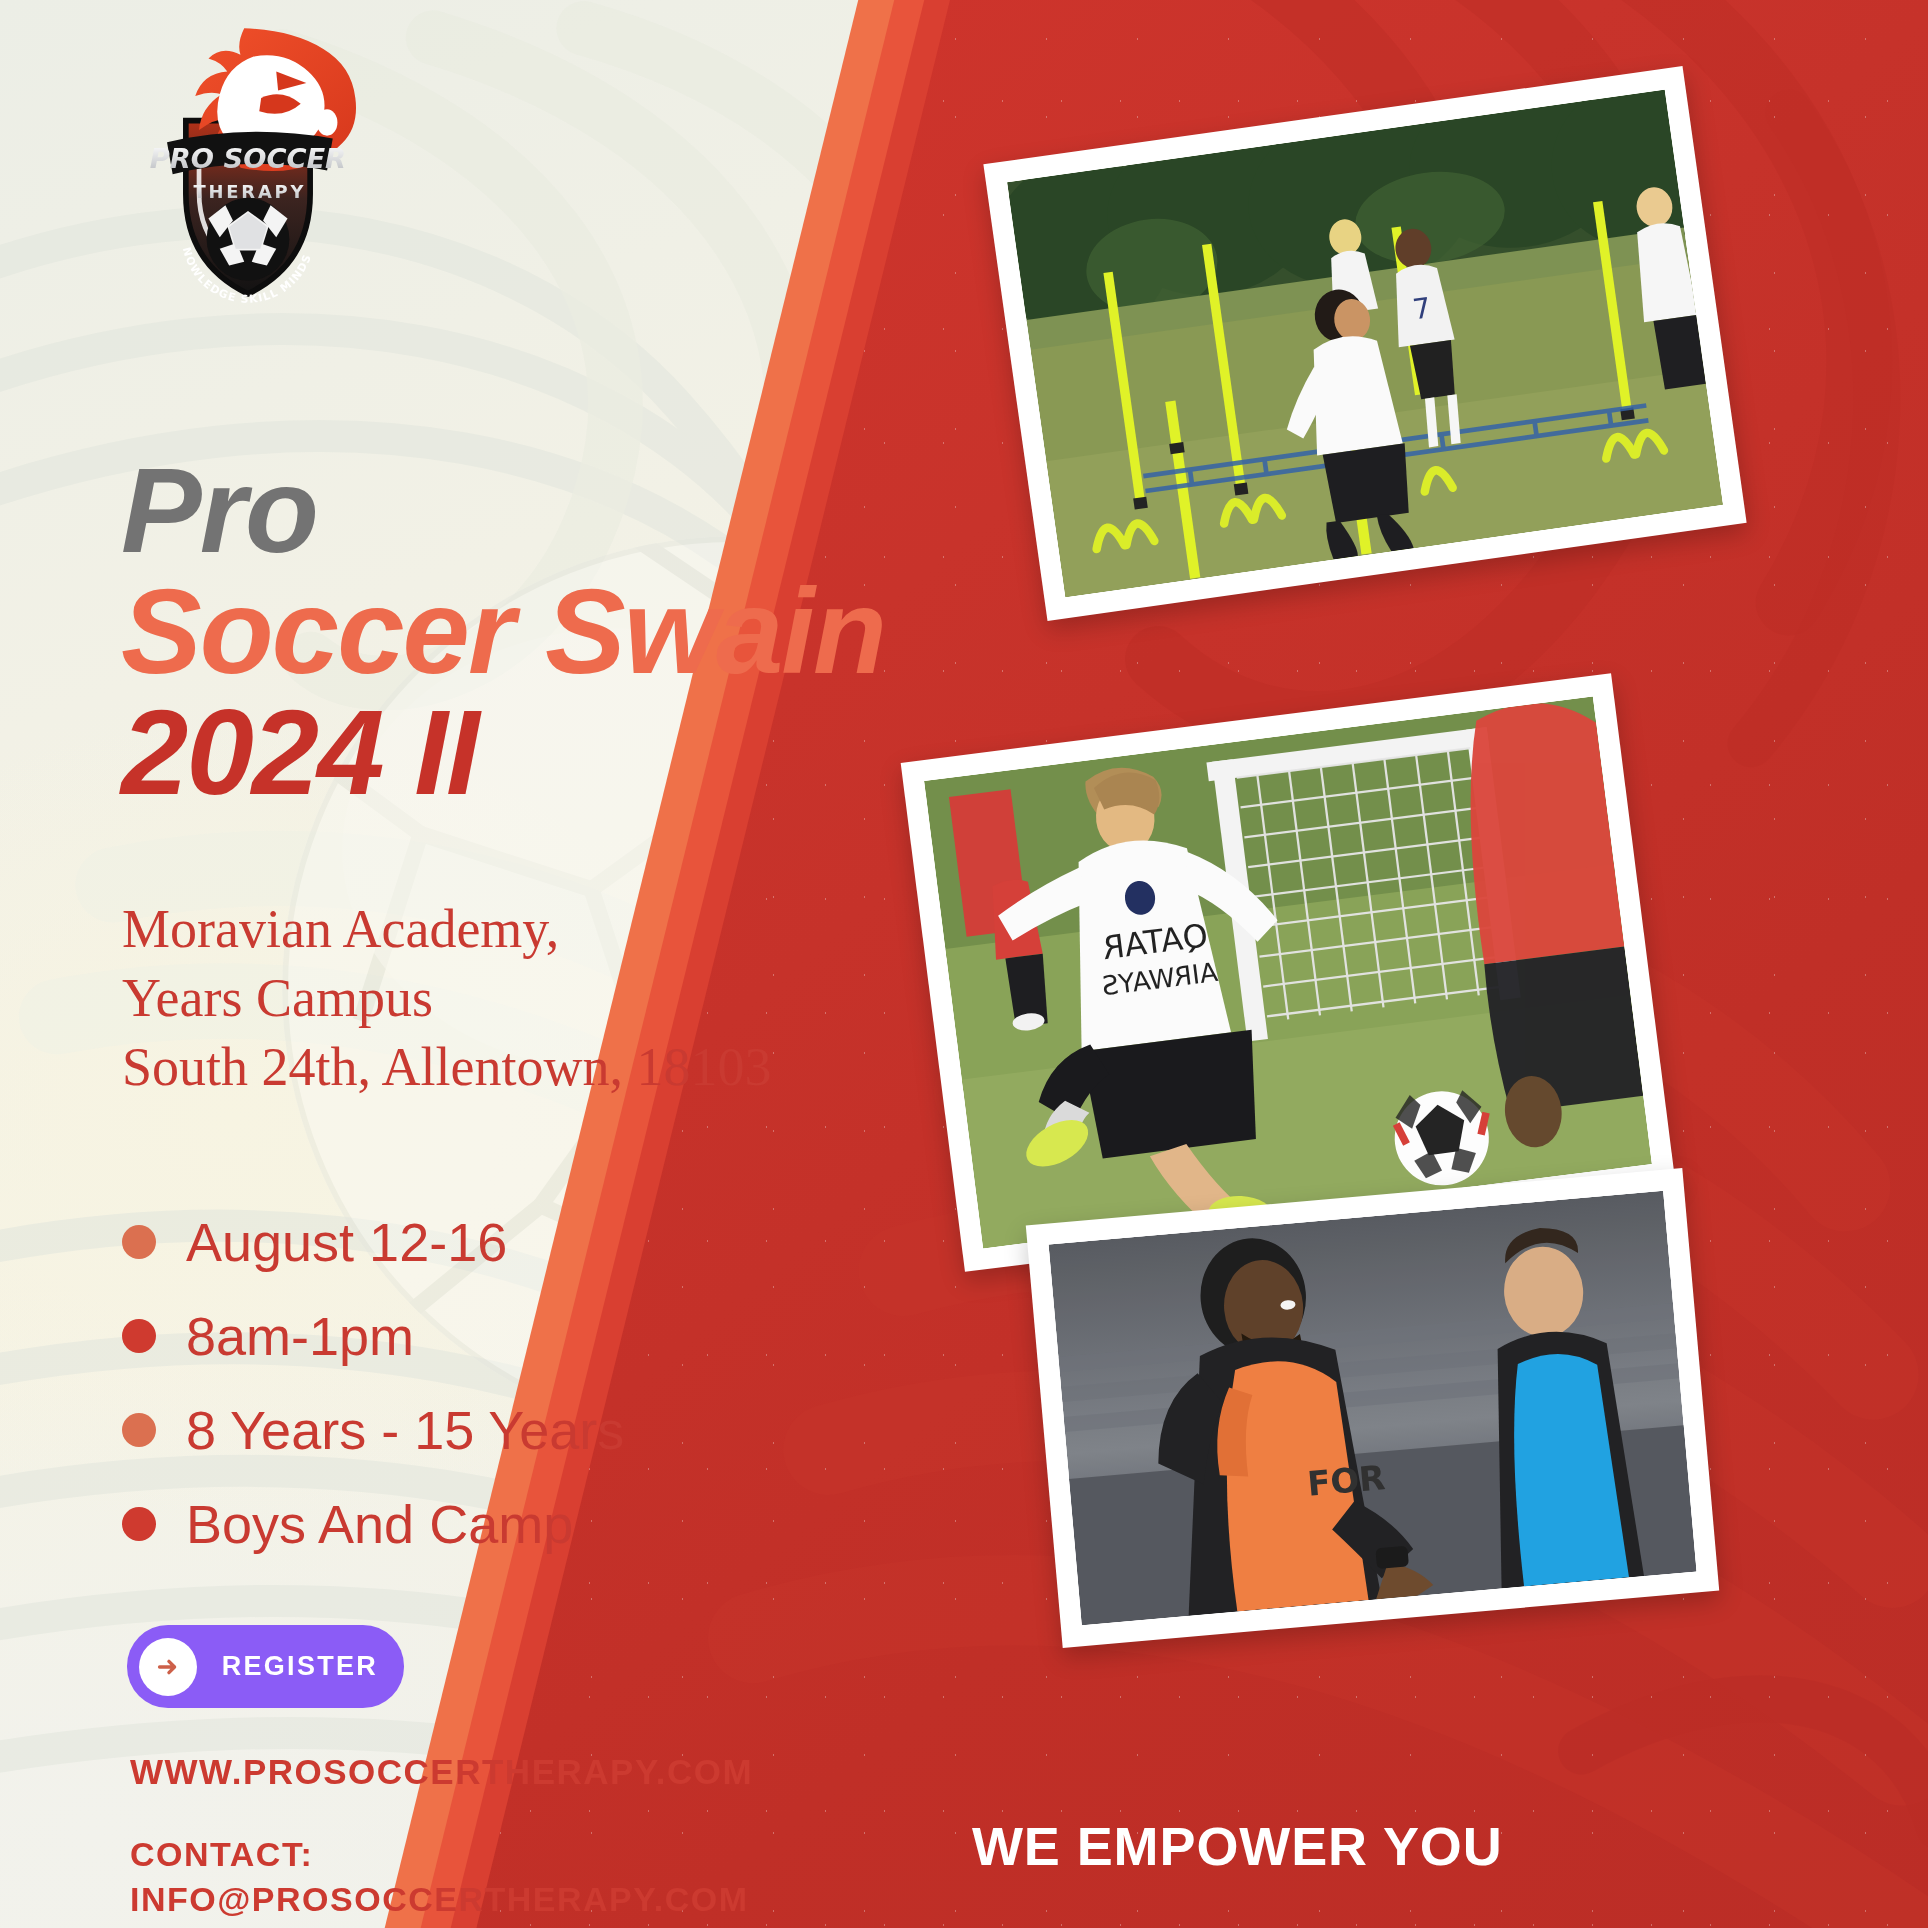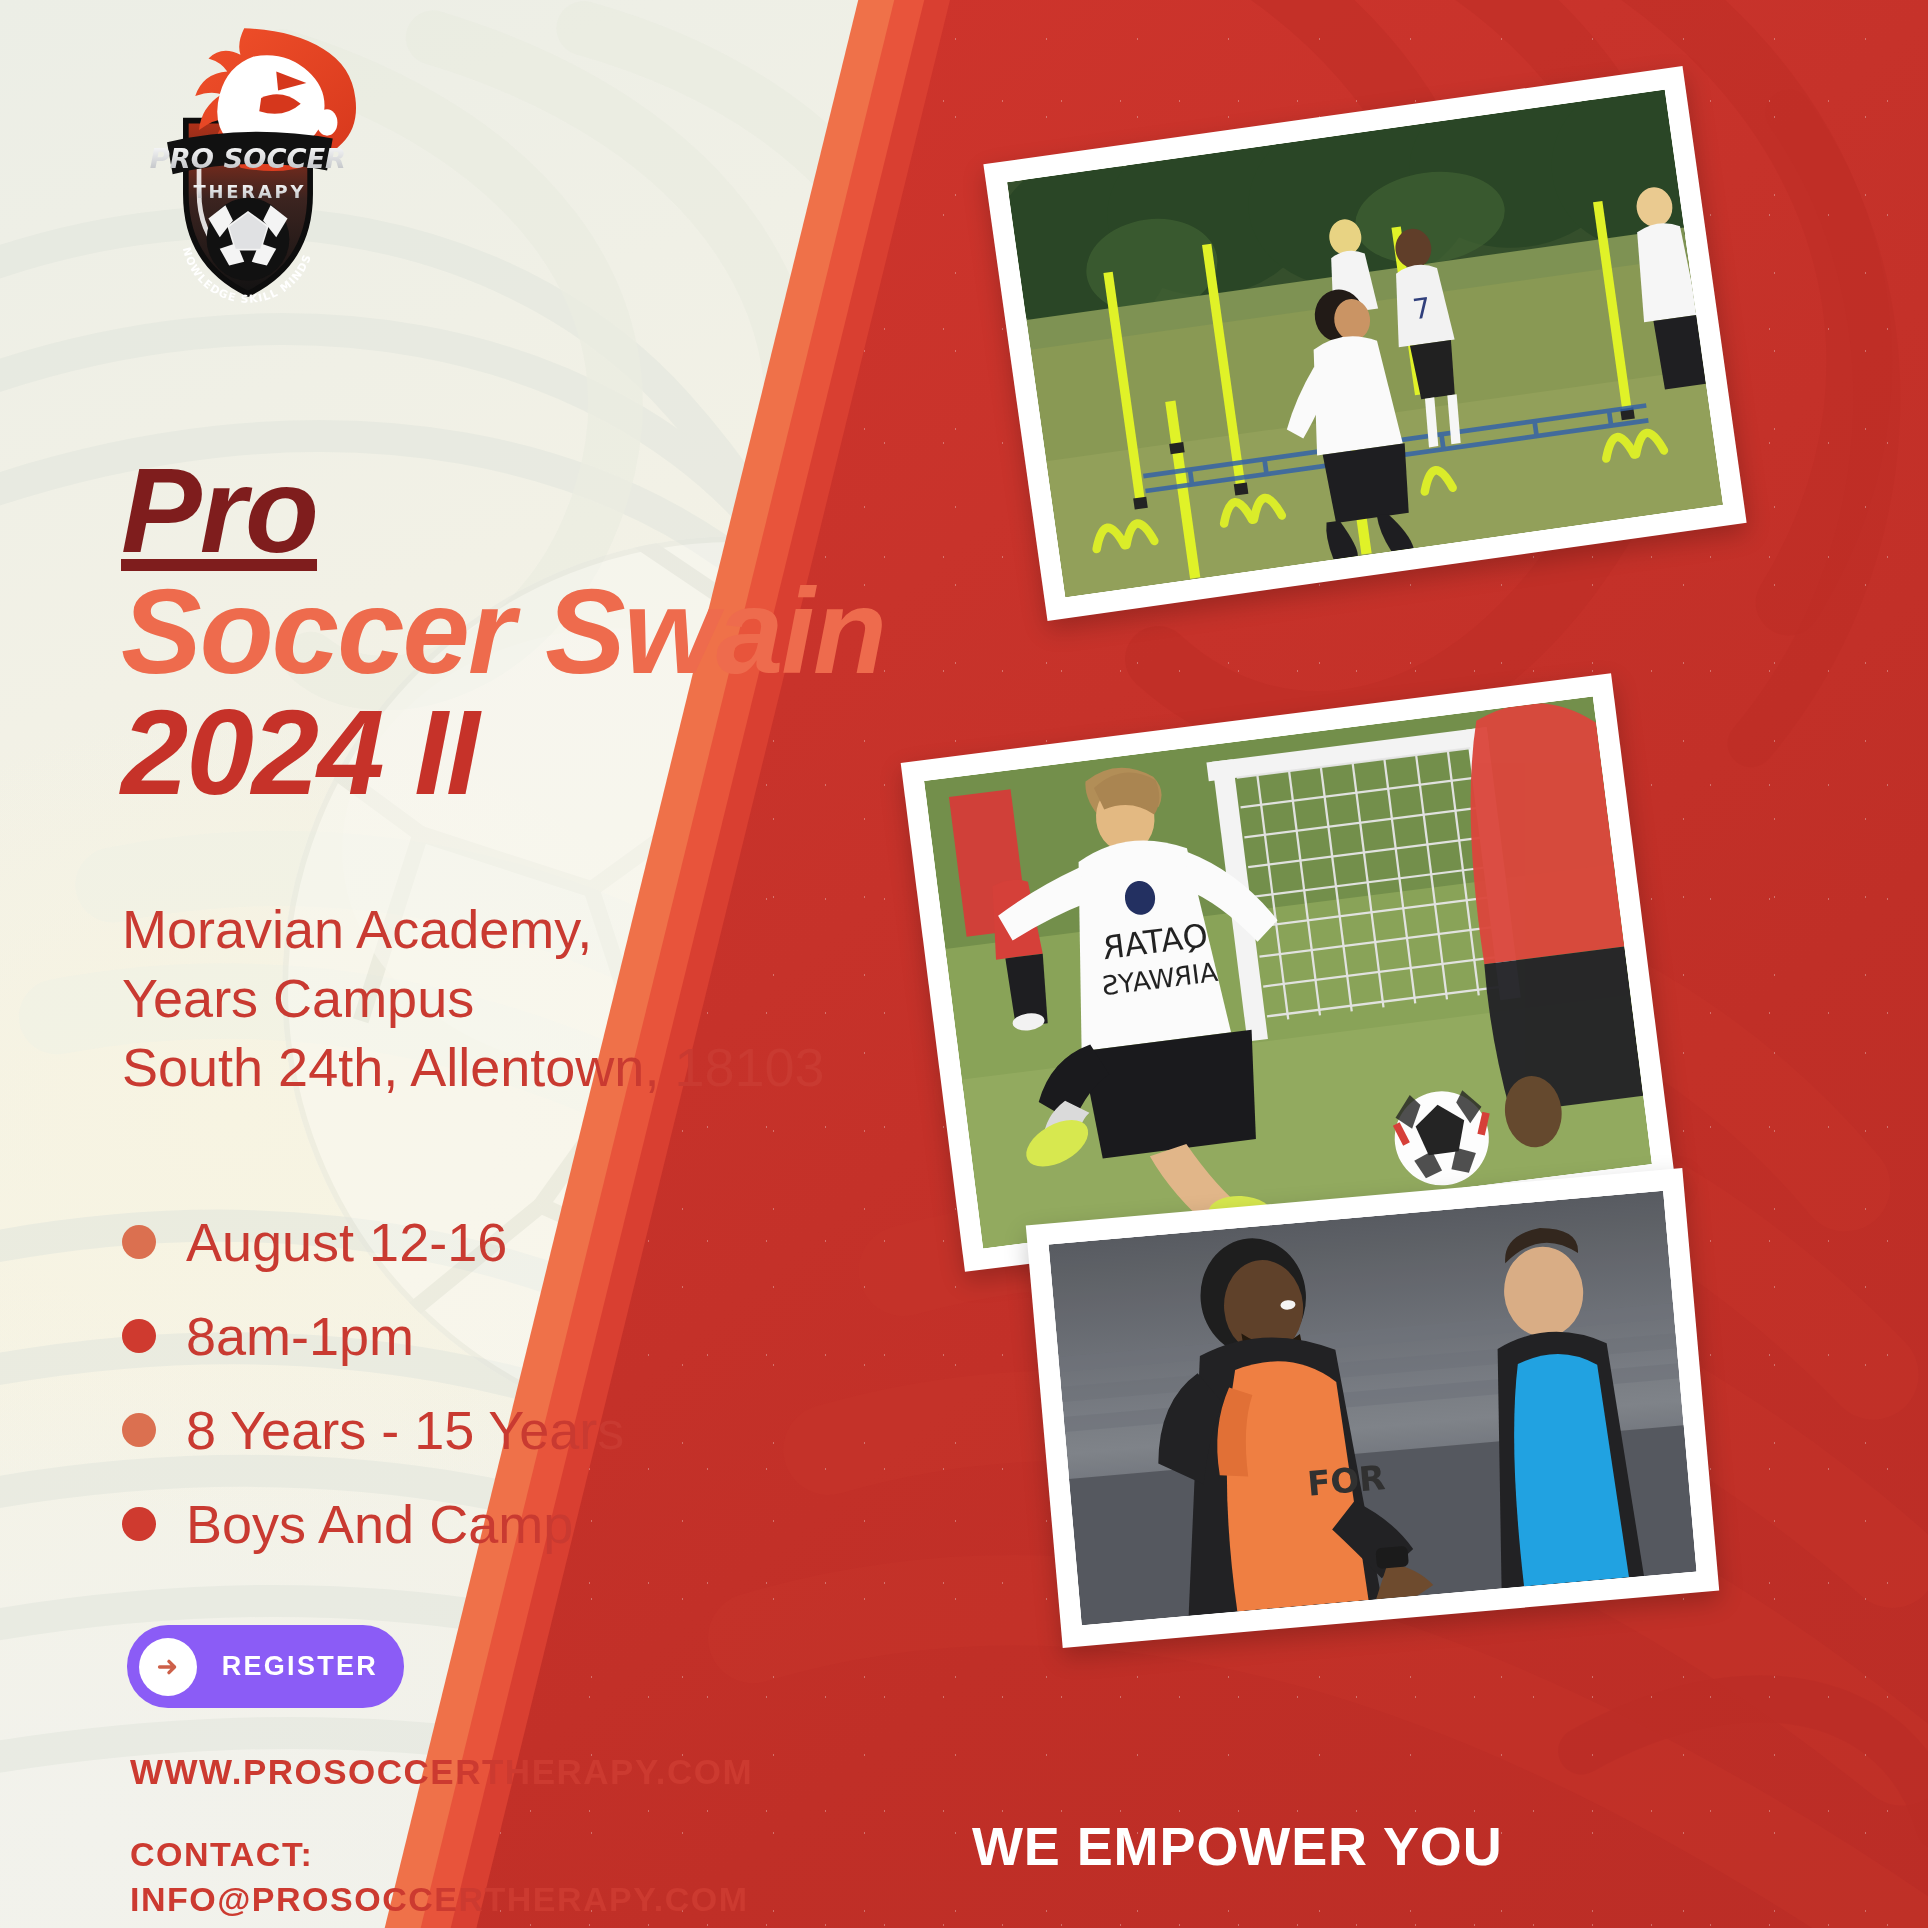--- a/index.html
+++ b/index.html
@@ -38,28 +38,28 @@
   .stripe.s2{left:908px;width:32px;transform:rotate(13.8deg);background:#e8543b;}
   .stripe.s3{left:938px;width:24.5px;transform:rotate(13.8deg);background:#d93f31;}
 
   
   .logo{position:absolute;left:135px;top:17px;width:226px;height:292px;}
 
   
   .headline{position:absolute;left:121px;top:450px;width:904px;
     font-weight:bold;font-style:italic;font-size:121px;line-height:1.00;
     letter-spacing:-1.9px;}
-  .headline .l1{display:block;color:#7f1d1d;text-decoration:underline;}
+  .headline .l1{display:block;color:#737373;}
   .headline .l2{display:block;color:#ee6b4d;}
   .headline .l3{display:block;color:#c63229;}
 
   
   .address{position:absolute;left:122px;top:895px;width:866px;
     color:#c93a31;font-size:54px;line-height:1.28;font-weight:normal;}
-  .address span{display:block;}
+  .address span{display:block;font-family:Liberation Serif, serif;}
 
   
   .bullets{position:absolute;left:122px;top:1215px;width:753px;list-style:none;margin:0;padding:0;}
   .bullets li{display:flex;align-items:center;margin-bottom:40px;}
   .dot{width:34px;height:34px;border-radius:50%;margin-right:30px;flex:0 0 auto;}
   .btext{color:#c93a31;font-size:54px;line-height:1.0;}
 
   
   .register{position:absolute;left:127px;top:1625px;display:flex;align-items:center;
     width:277px;height:83px;border-radius:41px;background:#8b5cf6;}

